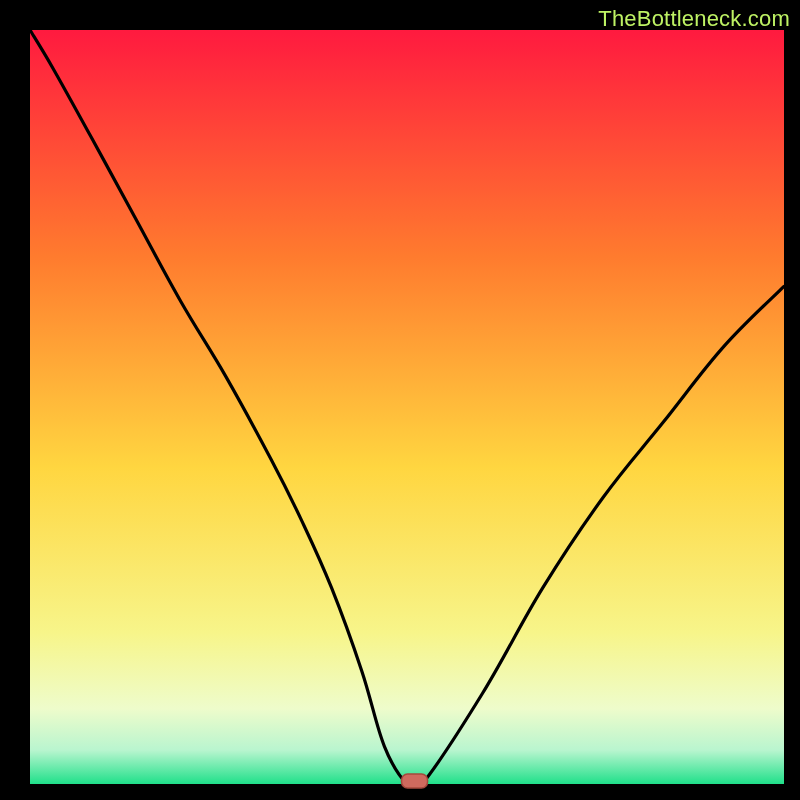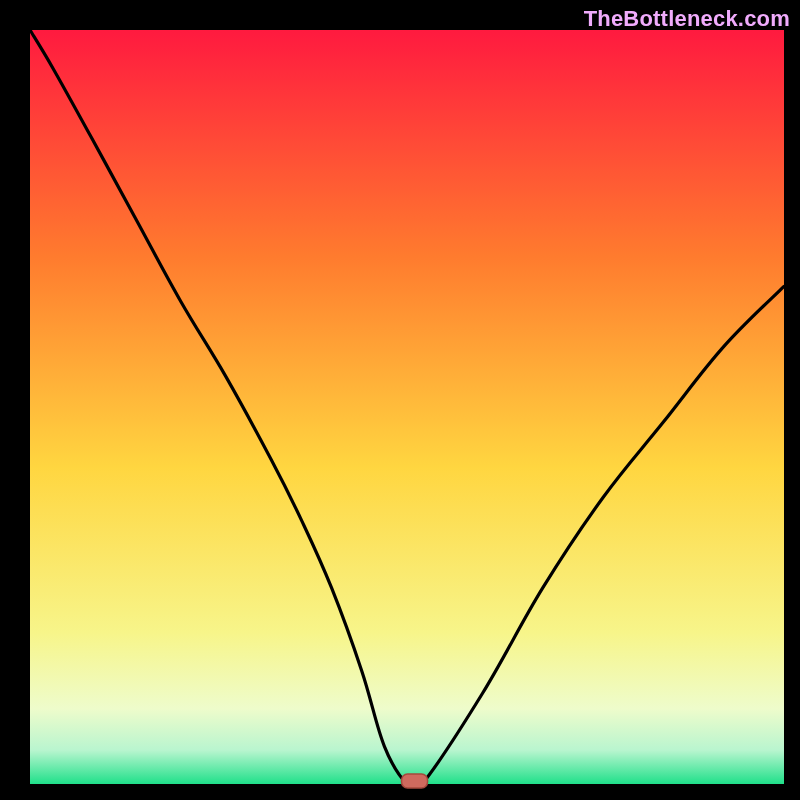--- a/index.html
+++ b/index.html
@@ -18,22 +18,22 @@
   }
   svg {
     display: block;
   }
   .watermark {
     position: absolute;
     top: 6px;
     right: 10px;
     font-family: Arial, Helvetica, sans-serif;
     font-size: 22px;
-    font-weight: 700;
-    color: #f0abfc;
+    font-weight: 400;
+    color: #bef264;
     letter-spacing: 0.2px;
     user-select: none;
   }
 </style>
 </head>
 <body>
 
 <div class="stage">
 
   <svg width="800" height="800" viewBox="0 0 800 800">

